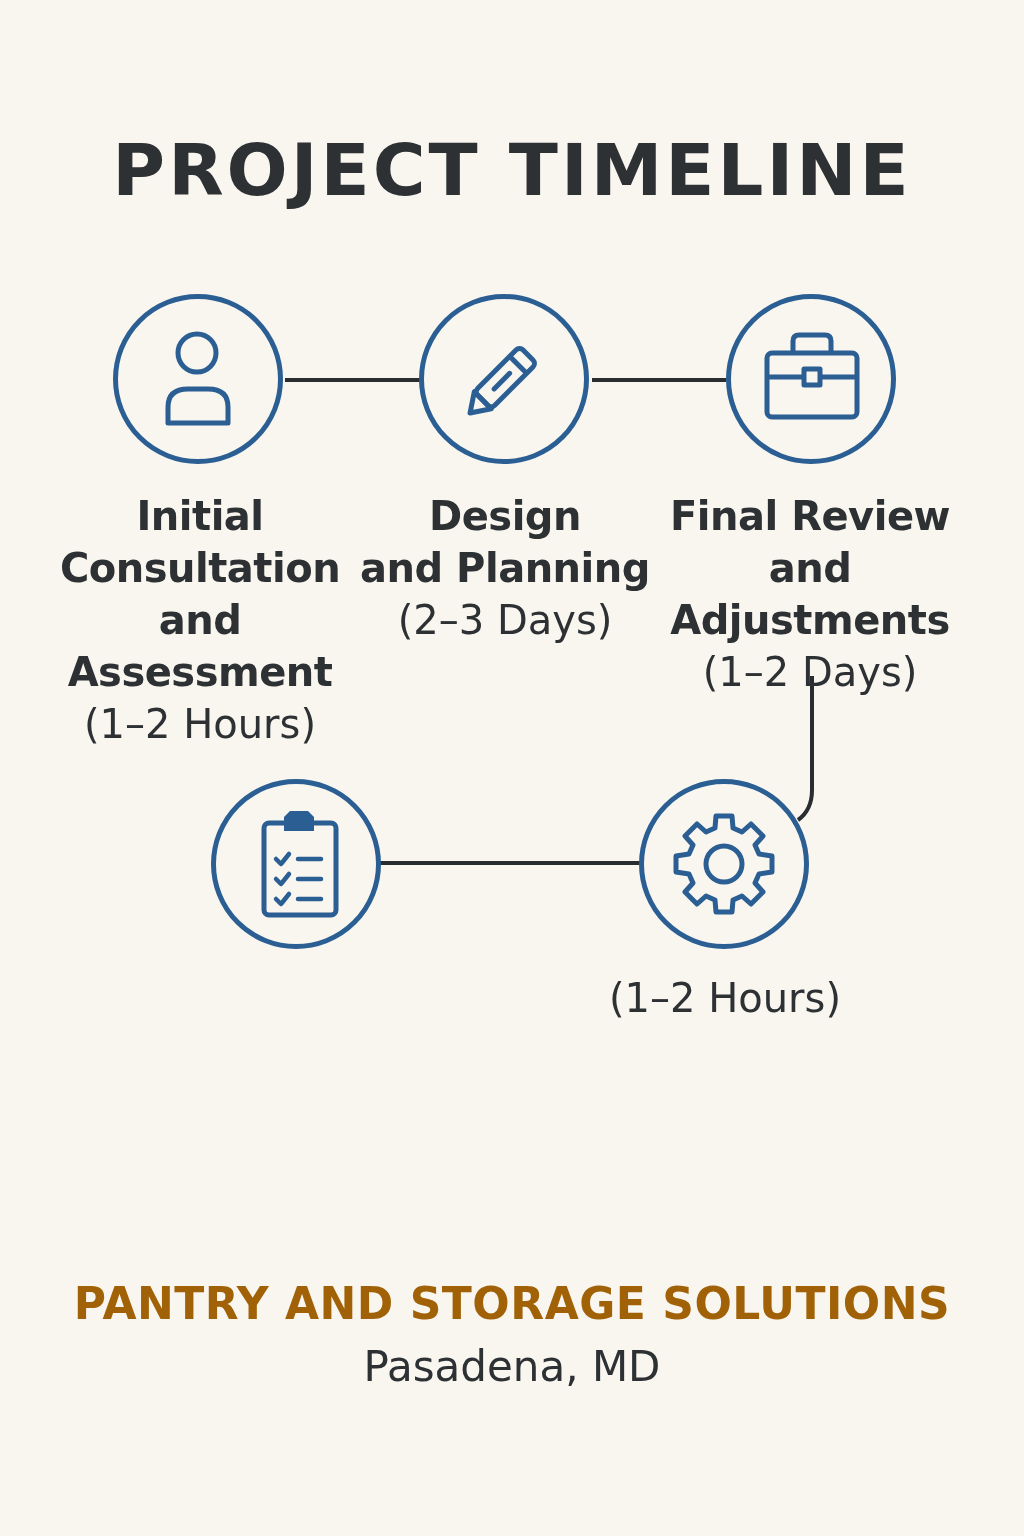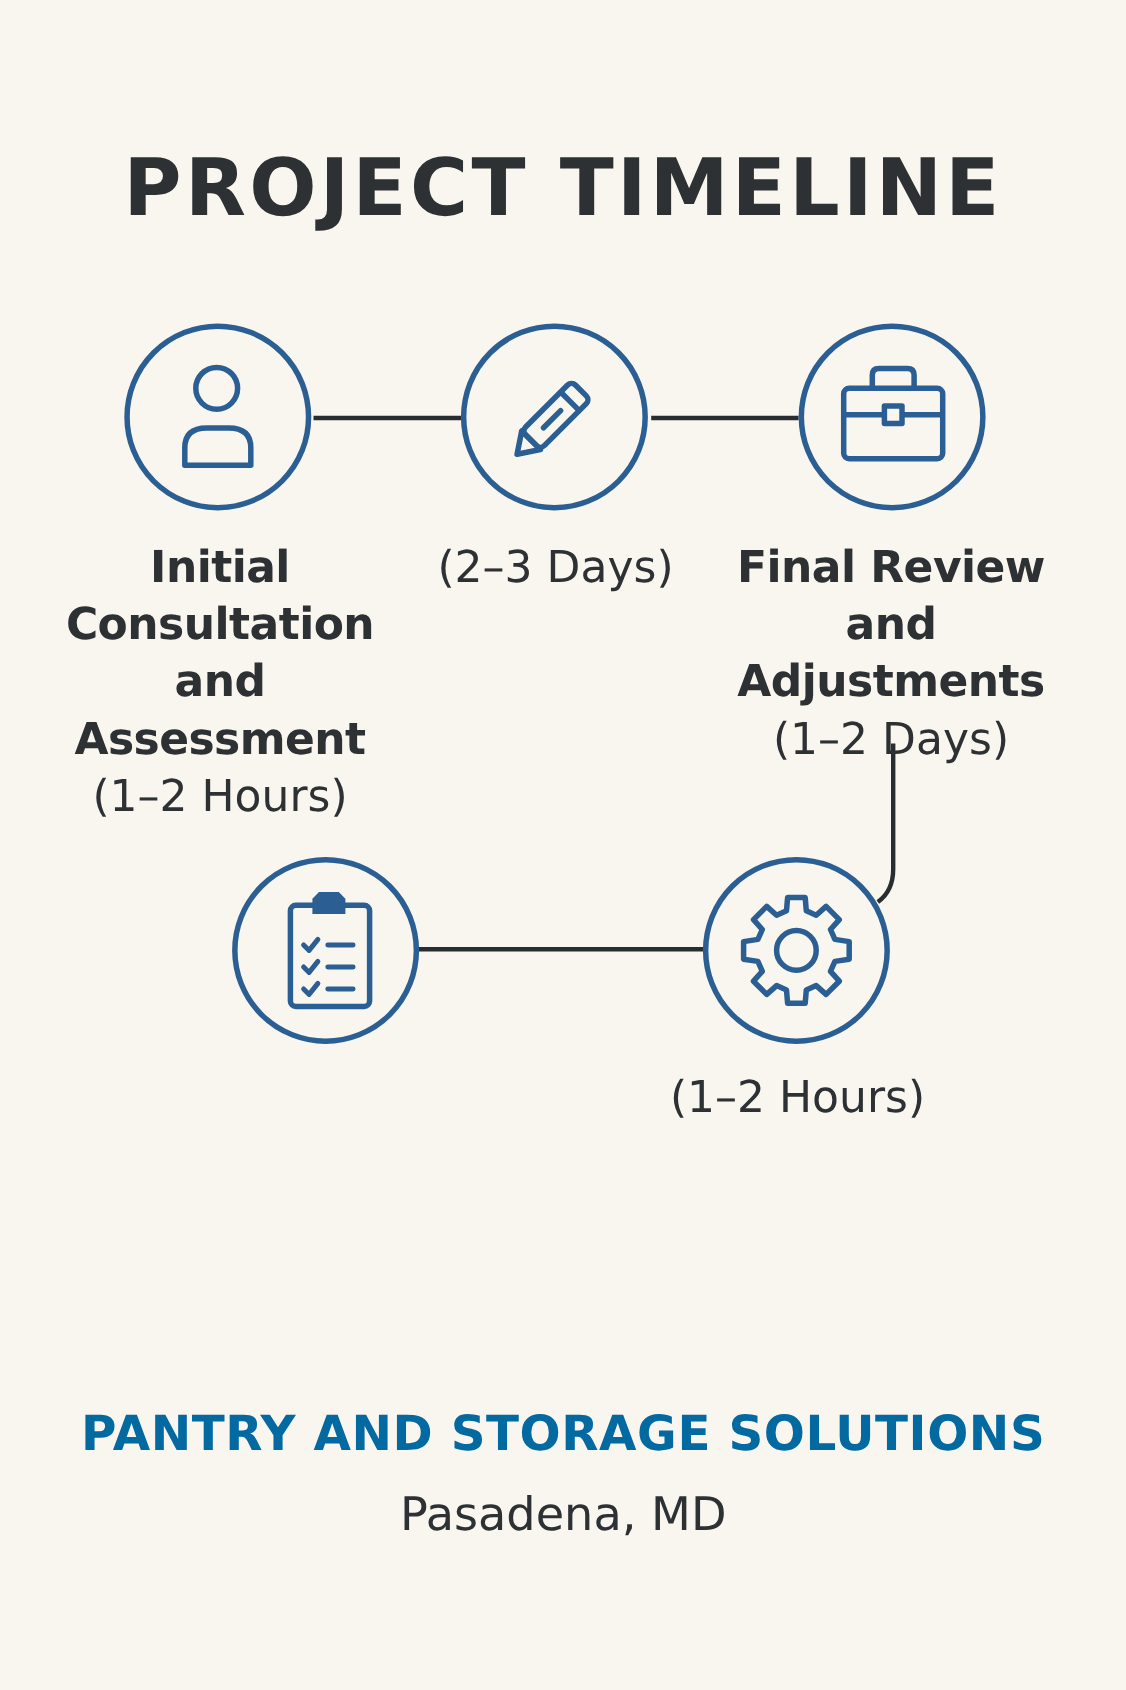--- a/index.html
+++ b/index.html
@@ -26,25 +26,25 @@
   }
   .node svg { display: block; }
   .label {
     position: absolute; text-align: center;
     font-size: 40px; line-height: 52px; color: #2d3134;
   }
   .label .name { font-weight: bold; white-space: pre-line; display: block; letter-spacing: -0.5px; }
   .label .dur { font-weight: normal; display: block; }
   .footer-title {
     position: absolute; left: 0; top: 1278px; width: 1024px; text-align: center;
-    font-size: 44px; font-weight: bold; color: #0369a1; letter-spacing: 0.5px;
+    font-size: 44px; font-weight: bold; color: #a16207; letter-spacing: 0.5px;
   }
   .footer-loc {
     position: absolute; left: 0; top: 1342px; width: 1024px; text-align: center;
-    font-size: 42px; color: #2d3134; margin-top: 10px;
+    font-size: 42px; color: #2d3134;
   }
 </style>
 </head>
 <body>
 
 <div class="title">PROJECT TIMELINE</div>
 
 <svg class="connectors" width="1024" height="1536">
   <line x1="285" y1="380" x2="420" y2="380" stroke="#2a2d2f" stroke-width="4"></line>
   <line x1="592" y1="380" x2="726" y2="380" stroke="#2a2d2f" stroke-width="4"></line>
@@ -107,20 +107,22 @@
   </svg>
 </div>
 
 <div class="label" style="left:20px; top:490px; width:360px;">
   <span class="name">Initial
 Consultation
 and Assessment</span>
   <span class="dur">(1–2 Hours)</span>
 </div>
 <div class="label" style="left:360px; top:490px; width:290px;">
+  <span class="name">Design
+and Planning</span>
   <span class="dur">(2–3 Days)</span>
 </div>
 <div class="label" style="left:640px; top:490px; width:340px;">
   <span class="name">Final Review
 and Adjustments</span>
   <span class="dur">(1–2 Days)</span>
 </div>
 <div class="label" style="left:130px; top:972px; width:340px;">
 </div>
 <div class="label" style="left:540px; top:972px; width:370px;">

